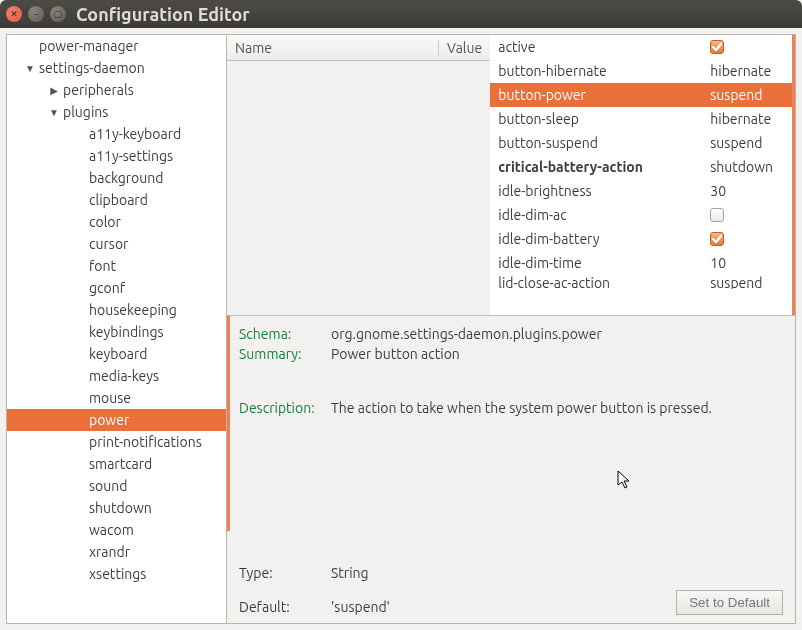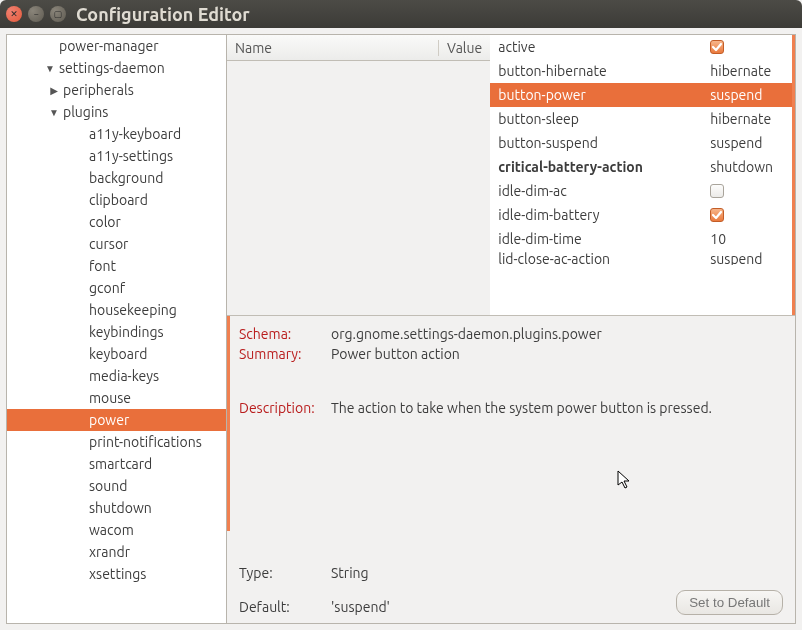--- a/index.html
+++ b/index.html
@@ -11,21 +11,21 @@
   .tb-close { background: radial-gradient(circle at 30% 30%, #f08070, #e55b3c); }
   .tb-min, .tb-max { background: radial-gradient(circle at 30% 30%, #8a857a, #5f5b52); }
   .tb-glyph { font-size: 9px; color: #2a2a2a; line-height: 1; }
   .titlebar-title { color: #dfdbd2; font-weight: bold; font-size: 18px; }
   .content { flex: 1; display: flex; padding: 6px; gap: 0; background: #f2f1f0; }
   .sidebar { width: 220px; background: #fff; border: 1px solid #b8b4ac; border-right: none; overflow-y: auto; position: relative; }
   .sidebar::-webkit-scrollbar, .keylist::-webkit-scrollbar { width: 10px; }
   .sidebar::-webkit-scrollbar-track, .keylist::-webkit-scrollbar-track { background: transparent; }
   .sidebar::-webkit-scrollbar-thumb, .keylist::-webkit-scrollbar-thumb { background: #c0bcb4; border-radius: 5px; }
   .tree-item { padding: 3px 0 3px 10px; display: flex; align-items: center; cursor: default; white-space: nowrap; }
-  .tree-item.depth-0 { padding-left: 52px; }
+  .tree-item.depth-0 { padding-left: 32px; }
   .tree-item.depth-1 { padding-left: 56px; }
   .tree-item.depth-2 { padding-left: 82px; }
   .tree-item.selected { background: #e96f3b; color: #fff; }
   .expander { width: 14px; display: inline-block; text-align: center; font-size: 10px; color: #555; margin-right: 2px; margin-left: -16px; }
   .right-panel { flex: 1; display: flex; flex-direction: column; border: 1px solid #b8b4ac; }
   .keylist-wrap { flex: 0 0 280px; display: flex; overflow: hidden; }
   .keylist-header { display: flex; background: linear-gradient(to bottom, #fafaf9, #ececea); border-bottom: 1px solid #c1bdb5; height: 26px; align-items: center; }
   .keylist-header .col { padding: 0 8px; color: #555; }
   .keylist-header .col-name { width: 212px; border-right: 1px solid #d0ccc4; }
   .keylist-header .col-value { flex: 1; }
@@ -34,24 +34,24 @@
   .row.selected { background: #e96f3b; color: #fff; }
   .row .cell-name { width: 212px; padding: 0 8px; overflow: hidden; text-overflow: ellipsis; white-space: nowrap; }
   .row .cell-value { flex: 1; padding: 0 8px; display: flex; align-items: center; }
   .row.bold .cell-name { font-weight: bold; }
   .orange-edge-r { position: absolute; right: 0; top: 0; width: 3px; background: #f08050; height: 100%; }
   .checkbox { width: 14px; height: 14px; border: 1px solid #a9a49b; border-radius: 3px; background: linear-gradient(to bottom,#fdfdfc,#ecebe8); display: inline-flex; align-items: center; justify-content: center; }
   .check-svg { width: 12px; height: 12px; }
   .infopanel { flex: 1; background: #f2f1f0; border-top: 1px solid #c1bdb5; padding: 10px 12px 8px 12px; display: flex; flex-direction: column; position: relative; font-size: 14px; color: #3c3c3c; }
   .infopanel .orange-edge-l { position: absolute; left: 0; top: 0; width: 3px; height: 215px; background: #f08050; }
   .info-grid { display: grid; grid-template-columns: 92px 1fr; row-gap: 4px; }
-  .info-grid .lab { color: #b91c1c; }
+  .info-grid .lab { color: #15803d; }
   .info-bottom { margin-top: auto; display: flex; align-items: flex-end; }
   .info-bottom-grid { display: grid; grid-template-columns: 92px 1fr; row-gap: 18px; }
-  .default-btn { margin-left: auto; padding: 4px 12px; border: 1px solid #b6b1a8; border-radius: 9px; background: linear-gradient(to bottom,#f7f6f4,#e9e7e3); color: #777; cursor: default; }
+  .default-btn { margin-left: auto; padding: 4px 12px; border: 1px solid #b6b1a8; border-radius: 0; background: linear-gradient(to bottom,#f7f6f4,#e9e7e3); color: #777; cursor: default; }
   .cursor-pointer { position: absolute; left: 390px; top: 154px; pointer-events: none; }
   .cursor-pointer svg { width: 16px; height: 20px; }
 </style>
 </head>
 <body>
 
 <div class="window">
 
   <div class="titlebar">
     <div class="titlebar-buttons">
@@ -191,20 +191,26 @@
             <div class="row">
               <div class="cell-name">button-suspend</div>
               <div class="cell-value">
                 <span>suspend</span>
               </div>
             </div>
             <div class="row bold">
               <div class="cell-name">critical-battery-action</div>
               <div class="cell-value">
                 <span>shutdown</span>
+              </div>
+            </div>
+            <div class="row">
+              <div class="cell-name">idle-brightness</div>
+              <div class="cell-value">
+                <span>30</span>
               </div>
             </div>
             <div class="row">
               <div class="cell-name">idle-dim-ac</div>
               <div class="cell-value">
                 <span class="checkbox"></span>
               </div>
             </div>
             <div class="row">
               <div class="cell-name">idle-dim-battery</div>

